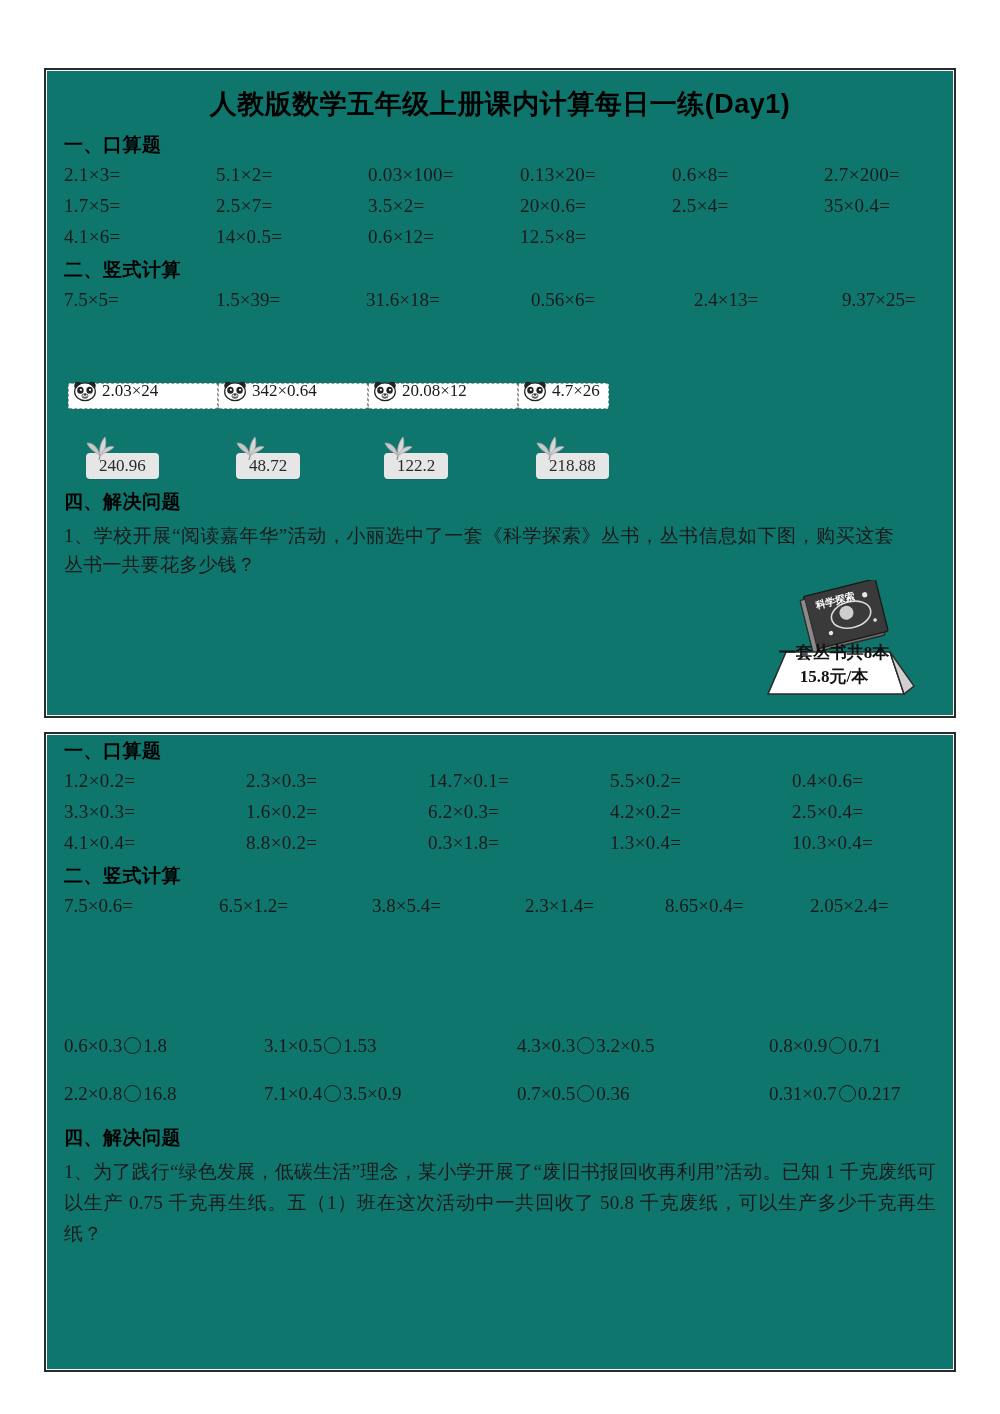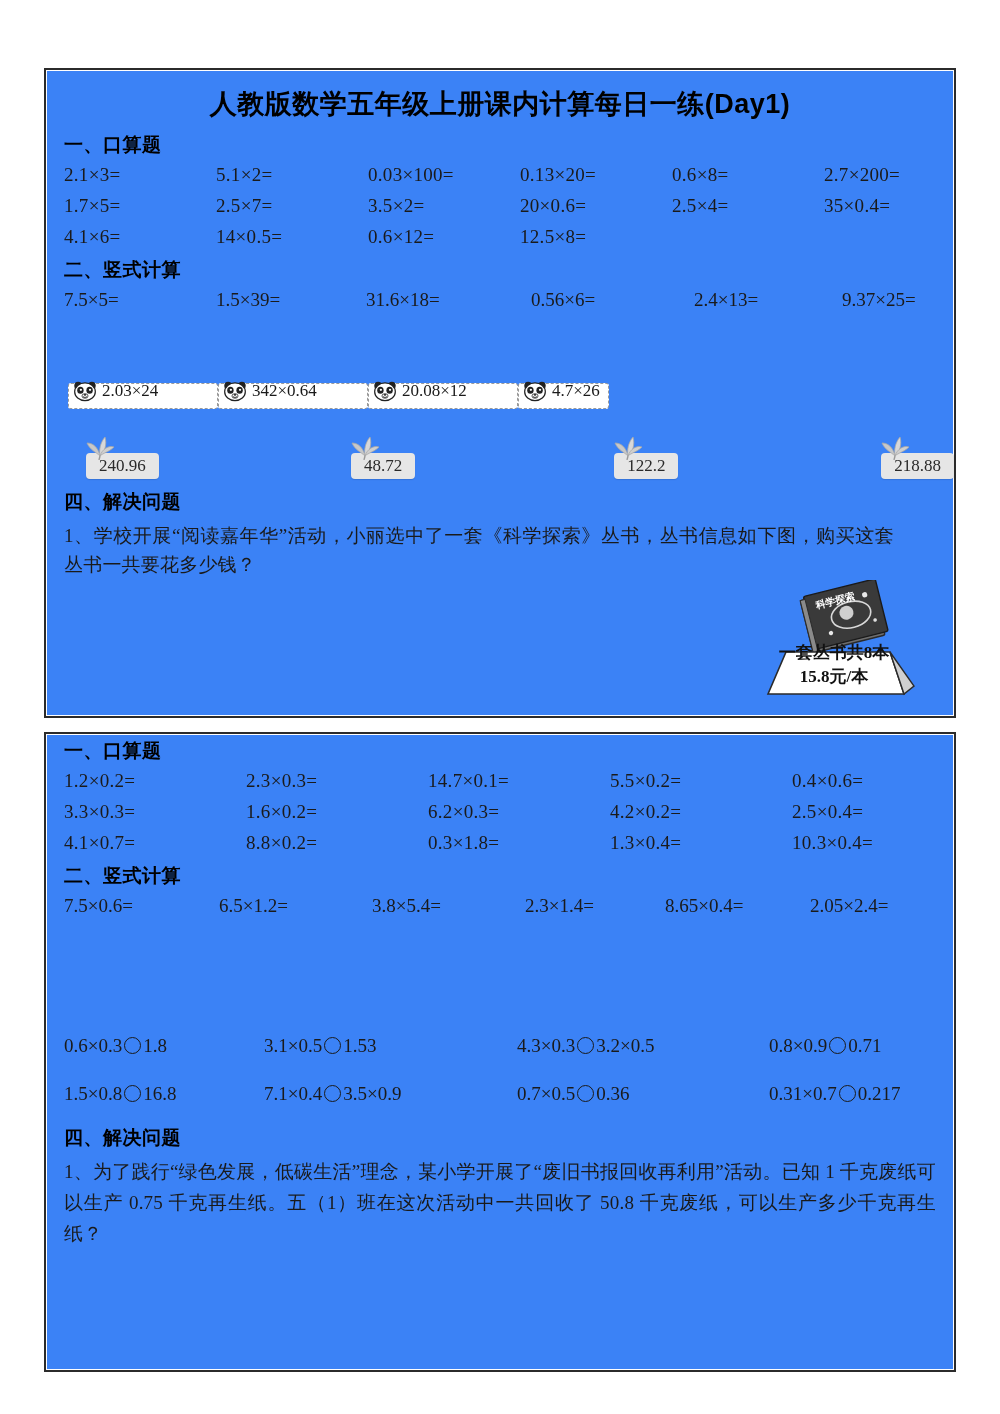--- a/index.html
+++ b/index.html
@@ -15,21 +15,21 @@
     position: relative;
     overflow: hidden;
   }
 
   .page {
     position: absolute;
     left: 44px;
     width: 912px;
     border: 2px solid #2b2b2b;
     box-shadow: 0 0 0 1px #ffffff inset;
-    background: #3b82f6;
+    background: #0f766e;
     box-sizing: border-box;
   }
   #sheet-day1 { top: 68px; height: 650px; }
   #sheet-day2 { top: 732px; height: 640px; }
 
   .sheet-title {
     text-align: center;
     font-family: "Liberation Sans", "DejaVu Sans", sans-serif;
     font-weight: bold;
     font-size: 27px;
@@ -94,21 +94,20 @@
     white-space: nowrap;
   }
   .panda-slot { flex: 0 0 auto; }
 
   .panda-ico { width: 26px; height: 22px; display: block; flex: 0 0 auto; }
 
   
   .leaf-row {
     display: flex;
     margin: 44px 0 0 22px;
-    justify-content: space-between;
   }
   .leaf-slot { flex: 0 0 auto; position: relative; }
   .leaf-tag {
     position: relative;
     display: inline-block;
     background: #e6e6e6;
     border-radius: 4px;
     padding: 3px 13px;
     font-size: 17px;
     color: #2a2a2a;
@@ -380,21 +379,21 @@
       <span class="cell">0.4×0.6=</span>
     </div>
     <div class="qrow grid5">
       <span class="cell">3.3×0.3=</span>
       <span class="cell">1.6×0.2=</span>
       <span class="cell">6.2×0.3=</span>
       <span class="cell">4.2×0.2=</span>
       <span class="cell">2.5×0.4=</span>
     </div>
     <div class="qrow grid5">
-      <span class="cell">4.1×0.7=</span>
+      <span class="cell">4.1×0.4=</span>
       <span class="cell">8.8×0.2=</span>
       <span class="cell">0.3×1.8=</span>
       <span class="cell">1.3×0.4=</span>
       <span class="cell">10.3×0.4=</span>
     </div>
   </div>
 
   <div class="section-head">二、竖式计算</div>
   <div class="vcalc">
     <span class="cell" style="width:155px">7.5×0.6=</span>
@@ -417,21 +416,21 @@
     <span class="cell" style="width:252px">
       <span>4.3×0.3</span><span class="circ"></span><span>3.2×0.5</span>
     </span>
     <span class="cell">
       <span>0.8×0.9</span><span class="circ"></span><span>0.71</span>
     </span>
   </div>
 
   <div class="cmp-row">
     <span class="cell" style="width:200px">
-      <span>1.5×0.8</span><span class="circ"></span><span>16.8</span>
+      <span>2.2×0.8</span><span class="circ"></span><span>16.8</span>
     </span>
     <span class="cell" style="width:253px">
       <span>7.1×0.4</span><span class="circ"></span><span>3.5×0.9</span>
     </span>
     <span class="cell" style="width:252px">
       <span>0.7×0.5</span><span class="circ"></span><span>0.36</span>
     </span>
     <span class="cell">
       <span>0.31×0.7</span><span class="circ"></span><span>0.217</span>
     </span>

